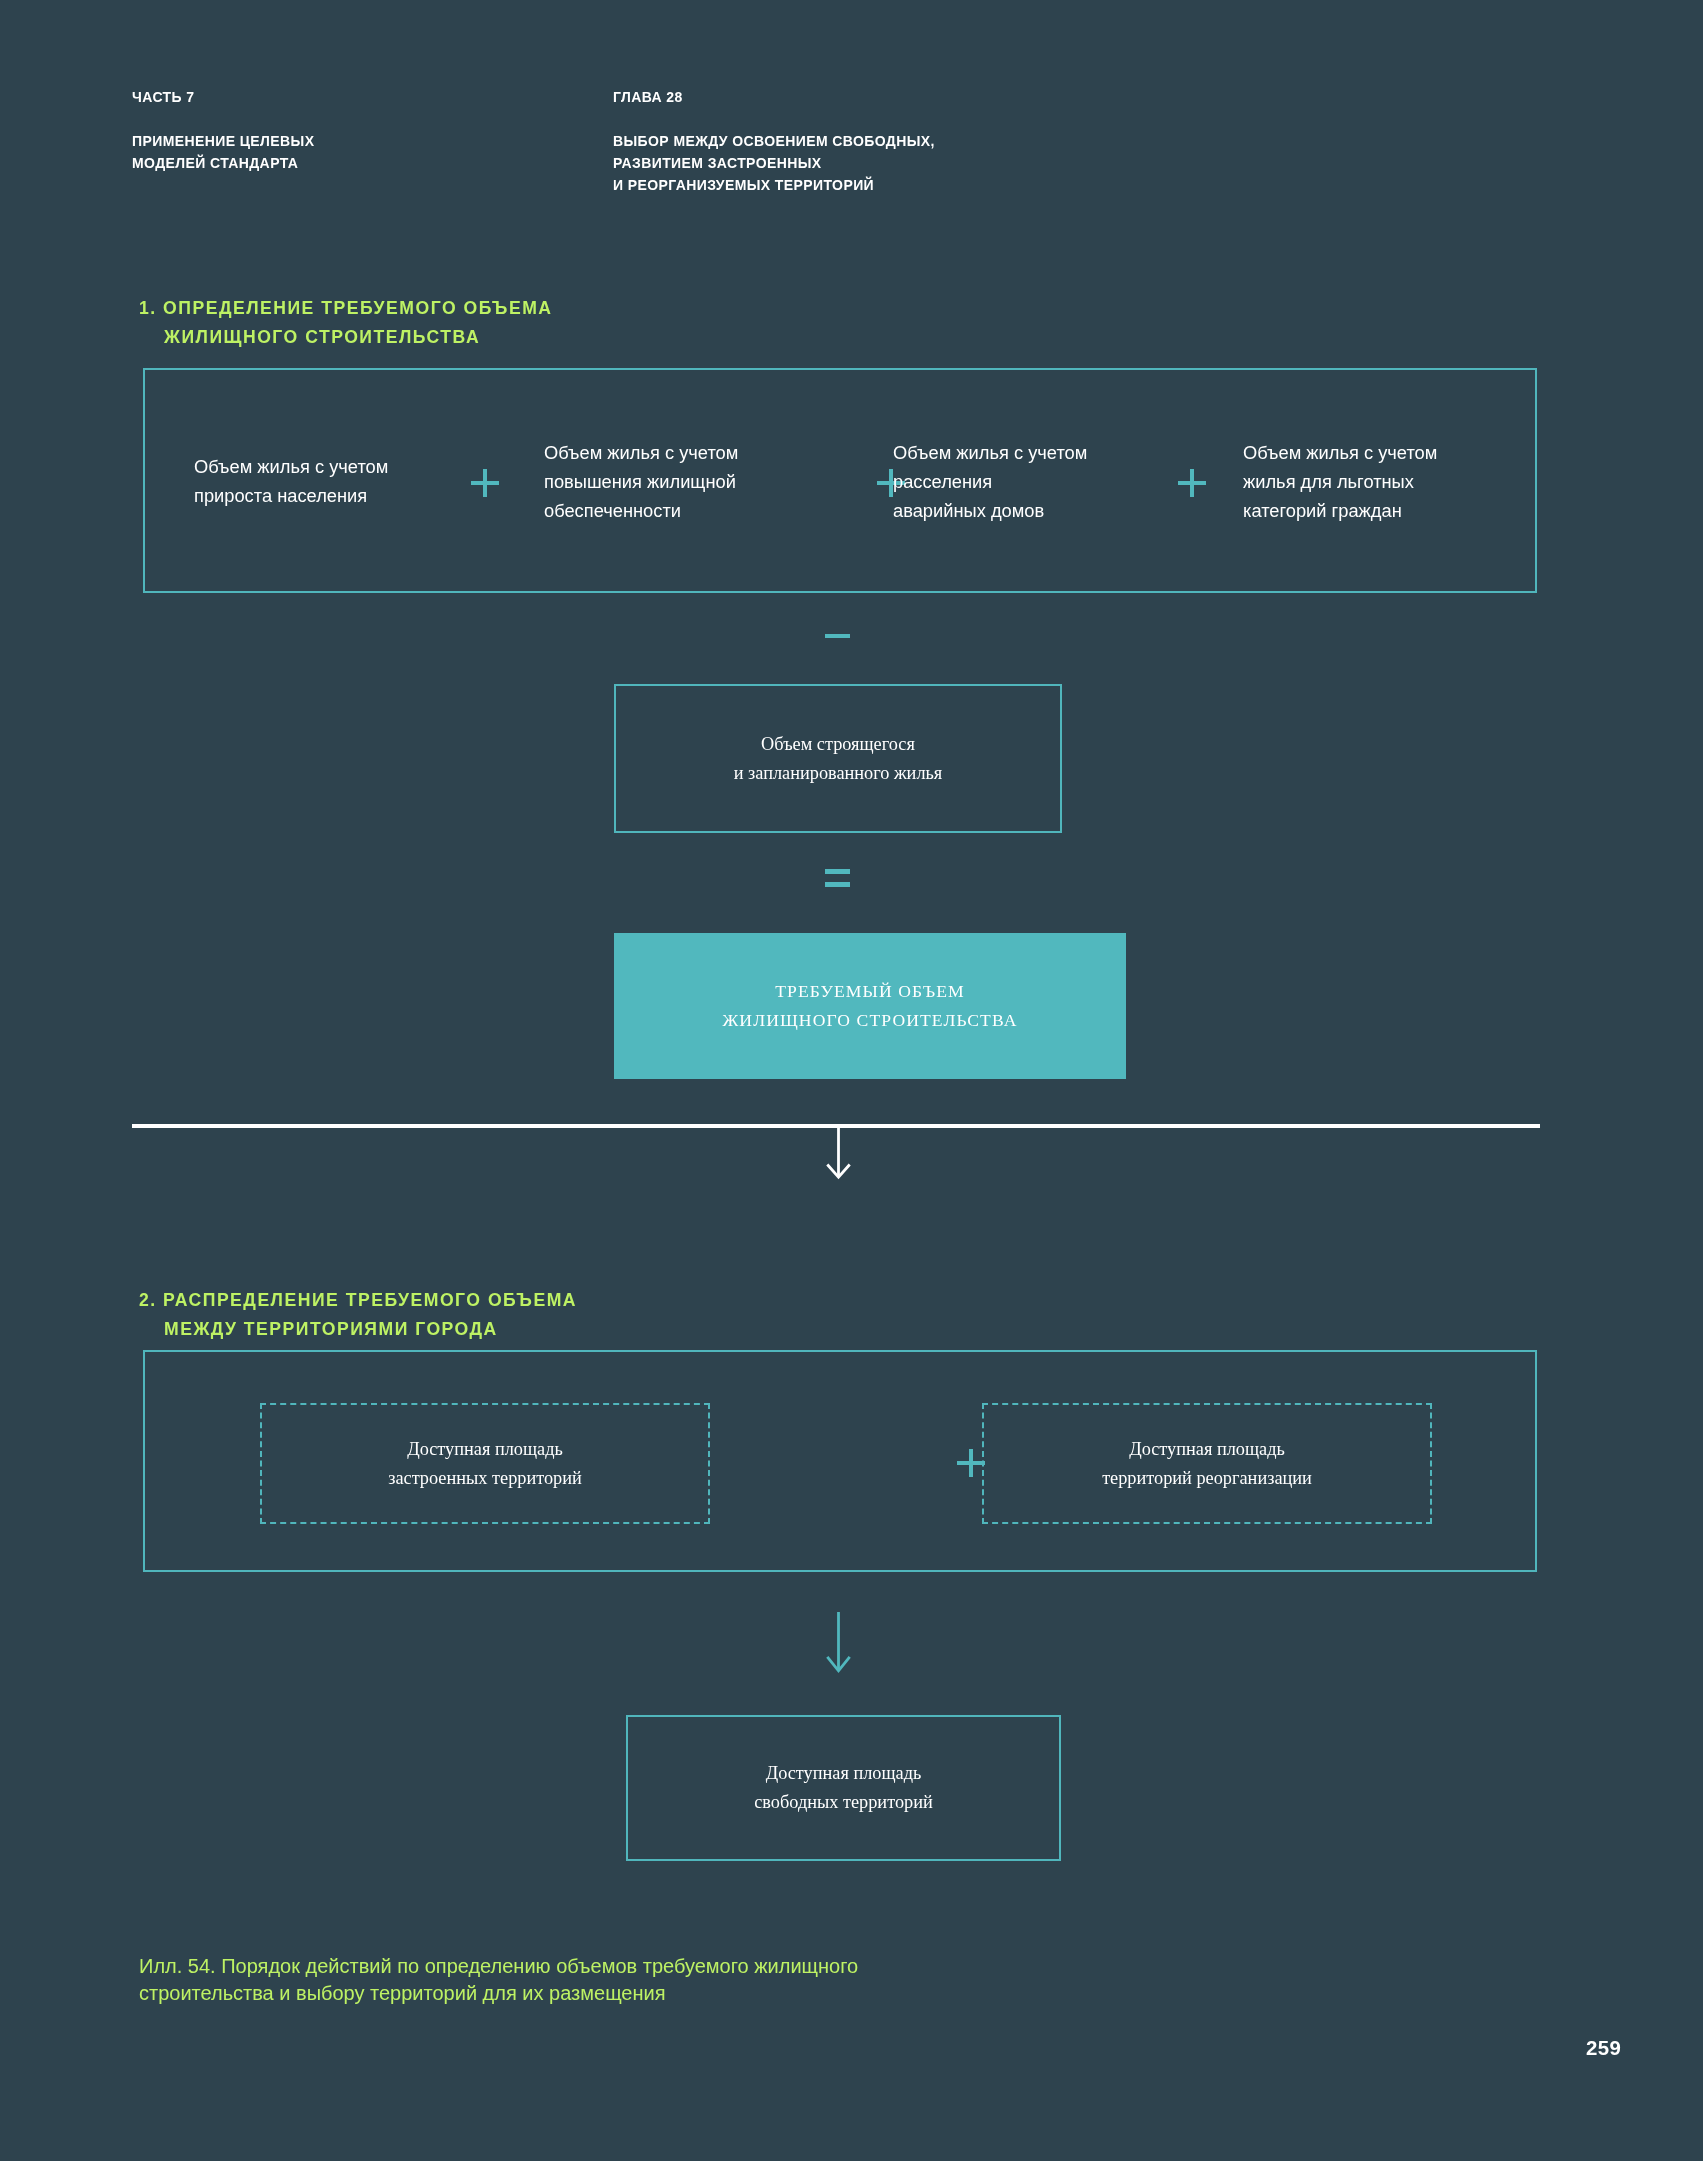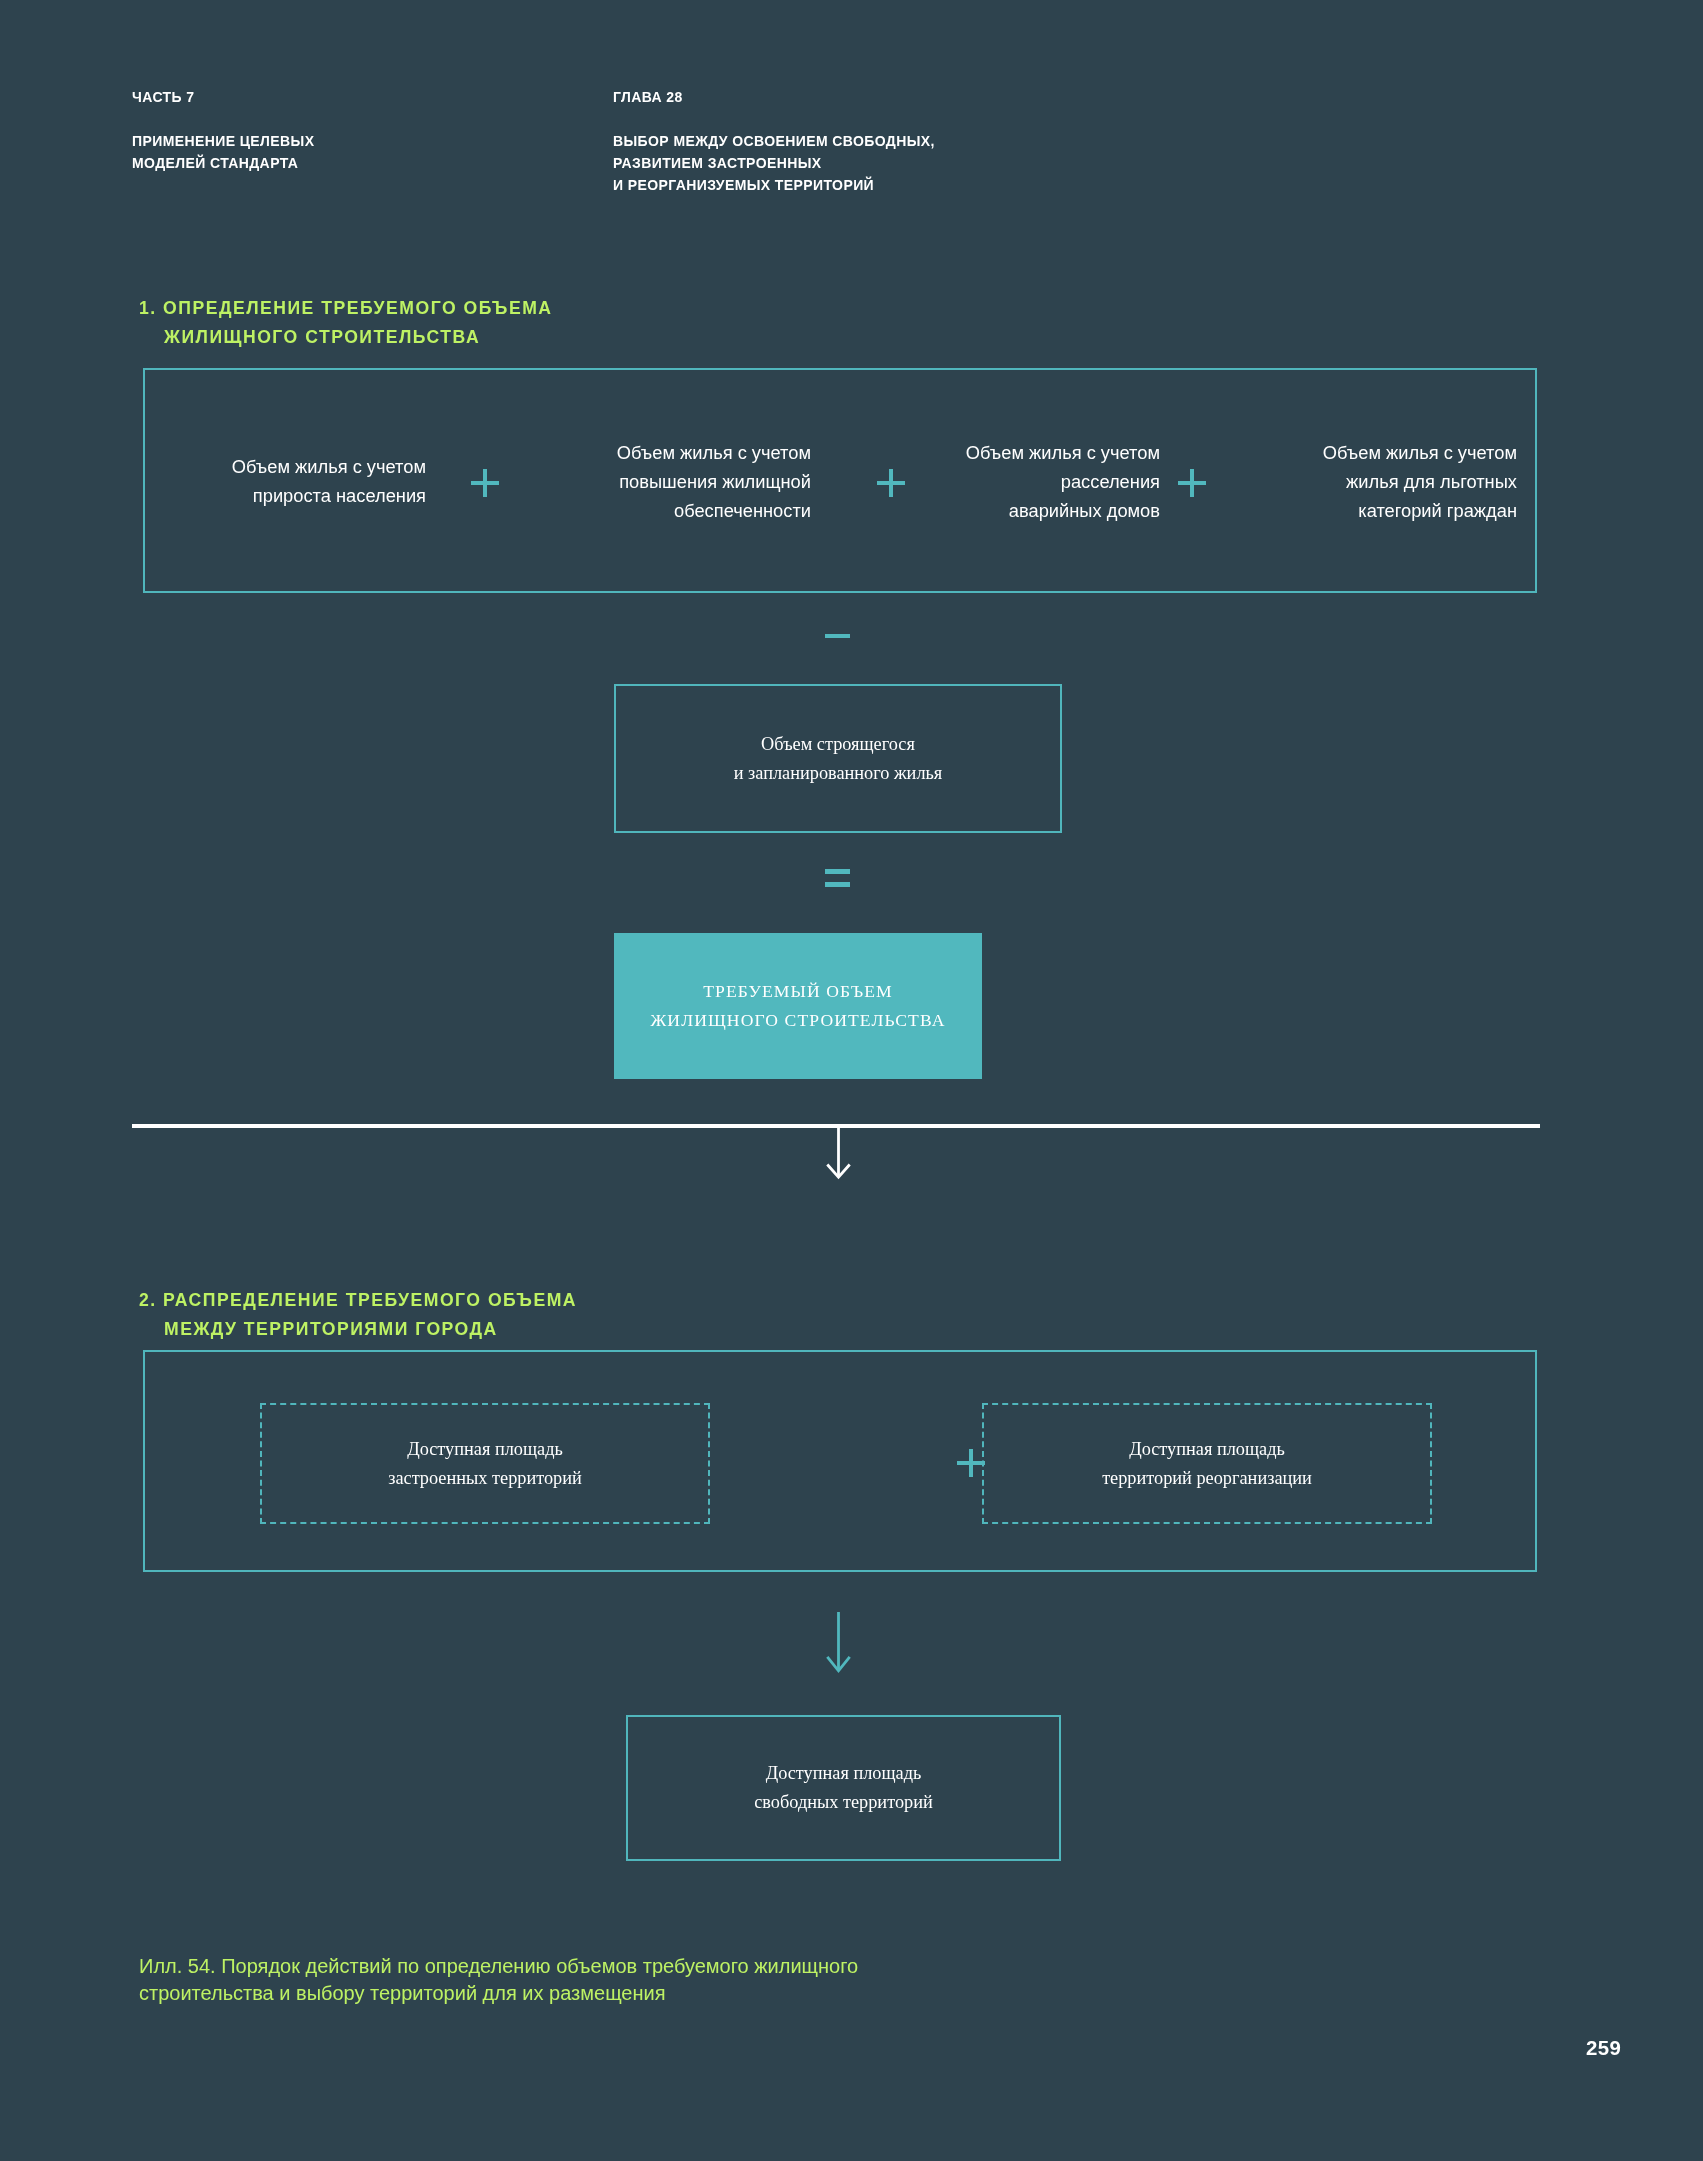--- a/index.html
+++ b/index.html
@@ -170,21 +170,21 @@
     <span class="title">ВЫБОР МЕЖДУ ОСВОЕНИЕМ СВОБОДНЫХ,
 РАЗВИТИЕМ ЗАСТРОЕННЫХ
 И РЕОРГАНИЗУЕМЫХ ТЕРРИТОРИЙ</span>
   </div>
 
   <div class="section-heading" style="left:139px; top:265px;">
     <span><span>1.</span> <span>ОПРЕДЕЛЕНИЕ ТРЕБУЕМОГО ОБЪЕМА</span></span>
     <span class="l2">ЖИЛИЩНОГО СТРОИТЕЛЬСТВА</span>
   </div>
 
-  <div class="box" style="left:143px; top:368px; width:1394px; height:225px;text-align:right;">
+  <div class="box" style="left:143px; top:368px; width:1394px; height:225px;">
 
     <div class="addend" style="left:49px; width:232px;">Объем жилья с учетом
 прироста населения</div>
 
     <div class="op op-plus" style="left:326px; top:99px;">
       <span class="bar-h"></span>
         <span class="bar-v"></span>
     </div>
 
     <div class="addend" style="left:399px; width:267px;">Объем жилья с учетом
@@ -217,21 +217,21 @@
   <div class="box" style="left:614px; top:684px; width:448px; height:149px;">
     <div class="box-label">Объем строящегося
 и запланированного жилья</div>
   </div>
 
   <div class="op op-equals" style="left:825px; top:869px;">
     <span class="bar-h a"></span>
       <span class="bar-h b"></span>
   </div>
 
-  <div class="box filled" style="left:614px; top:933px; width:368px; height:146px;">
+  <div class="box filled" style="left:614px; top:933px; width:512px; height:146px;">
     <div class="box-label caps">ТРЕБУЕМЫЙ ОБЪЕМ
 ЖИЛИЩНОГО СТРОИТЕЛЬСТВА</div>
   </div>
 
   <div class="rule-white" style="left:132px; top:1124px; width:1408px;"></div>
 
   <div class="arrow" style="left:821px; top:1126px;">
     <svg width="35" height="56" viewBox="0 0 50 80" aria-hidden="true">
       <line x1="25" y1="0" x2="25" y2="70" stroke="#ffffff" stroke-width="4"></line>
       <polyline points="9,55 25,73 41,55" fill="none" stroke="#ffffff" stroke-width="4"></polyline>

